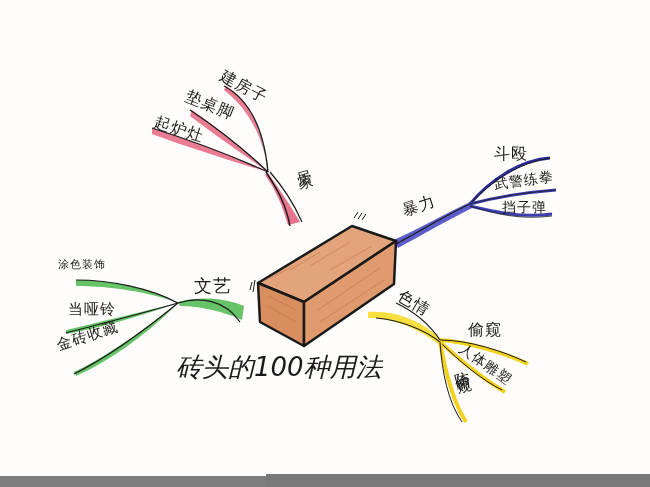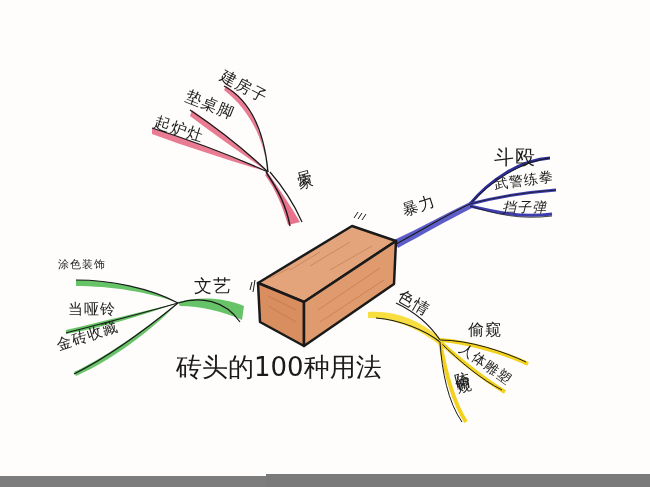--- a/index.html
+++ b/index.html
@@ -20,21 +20,21 @@
     position: absolute; left: 266px; top: 474px; width: 384px; height: 13px;
     background: #7a7a7a;
   }
   svg.map { position: absolute; left: 0; top: 0; width: 650px; height: 477px; }
   .label {
     position: absolute; color: #1b1b1b; font-family: "DejaVu Sans", sans-serif;
     white-space: nowrap; letter-spacing: 1px; font-weight: normal;
   }
   .title {
     position: absolute; left: 176px; top: 350px; font-size: 26px; color: #1a1a1a;
-    letter-spacing: 0px; white-space: nowrap; font-family: "DejaVu Sans", sans-serif;
+    letter-spacing: 0px; white-space: nowrap; font-family: "DejaVu Sans", sans-serif; font-style: italic;
   }
 </style>
 </head>
 <body>
 
 <div class="paper"></div>
 
 <svg class="map" viewBox="0 0 650 477">
 
   <g>
@@ -127,23 +127,23 @@
 
 <div>
   <span class="label" style="left:290px; top:160px; font-size:15px; writing-mode:vertical-rl; letter-spacing:2px; transform:rotate(-15deg);">居家</span>
   <span class="label" style="left:226px; top:66px; font-size:16px; transform:rotate(28deg); transform-origin:left top;">建房子</span>
   <span class="label" style="left:190px; top:86px; font-size:16px; transform:rotate(22deg); transform-origin:left top;">垫桌脚</span>
   <span class="label" style="left:158px; top:112px; font-size:16px; transform:rotate(18deg); transform-origin:left top;">起炉灶</span>
 </div>
 
 <div>
   <span class="label" style="left:402px; top:196px; font-size:16px; transform:rotate(-18deg);">暴力</span>
-  <span class="label" style="left:494px; top:144px; font-size:20px;">斗殴</span>
+  <span class="label" style="left:494px; top:144px; font-size:16px;">斗殴</span>
   <span class="label" style="left:494px; top:172px; font-size:14px; transform:rotate(-8deg);">武警练拳</span>
-  <span class="label" style="left:502px; top:199px; font-size:14px;font-style:italic;">挡子弹</span>
+  <span class="label" style="left:502px; top:199px; font-size:14px;">挡子弹</span>
 </div>
 
 <div>
   <span class="label" style="left:194px; top:274px; font-size:18px;">文艺</span>
   <span class="label" style="left:58px; top:257px; font-size:11px;">涂色装饰</span>
   <span class="label" style="left:68px; top:300px; font-size:15px;">当哑铃</span>
   <span class="label" style="left:60px; top:336px; font-size:15px; transform:rotate(-18deg); transform-origin:left bottom;">金砖收藏</span>
 </div>
 
 <div>

